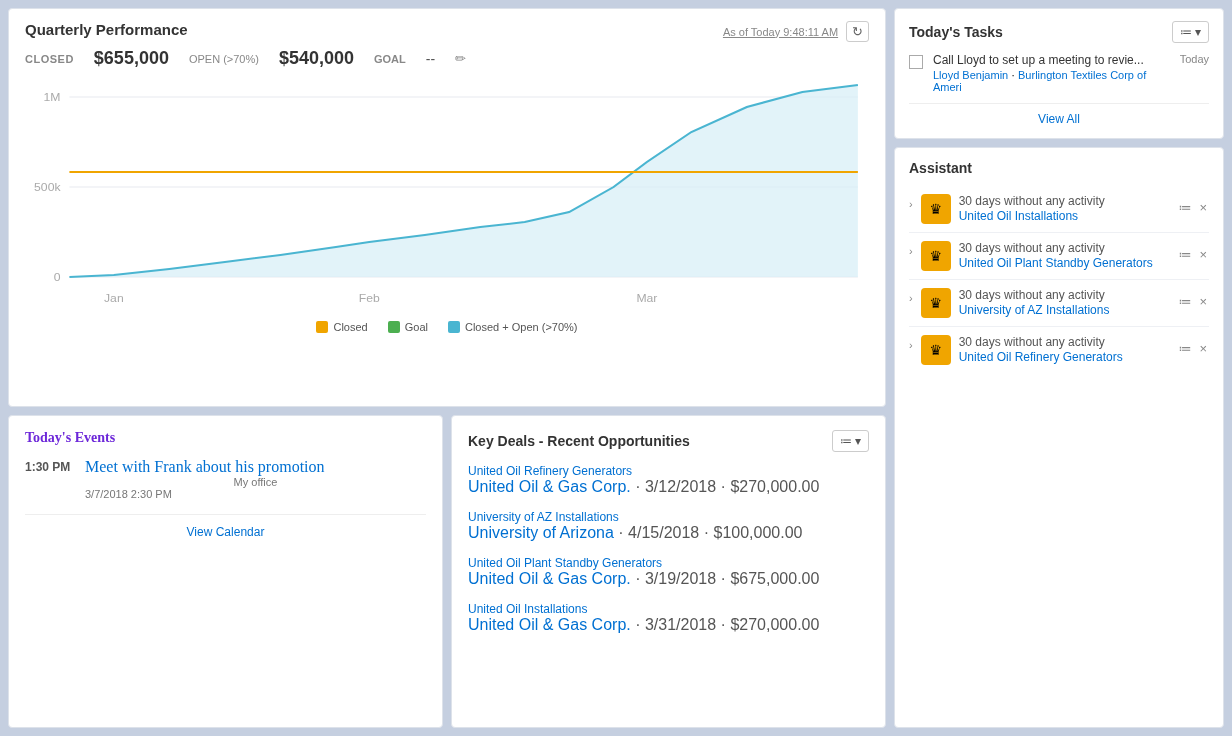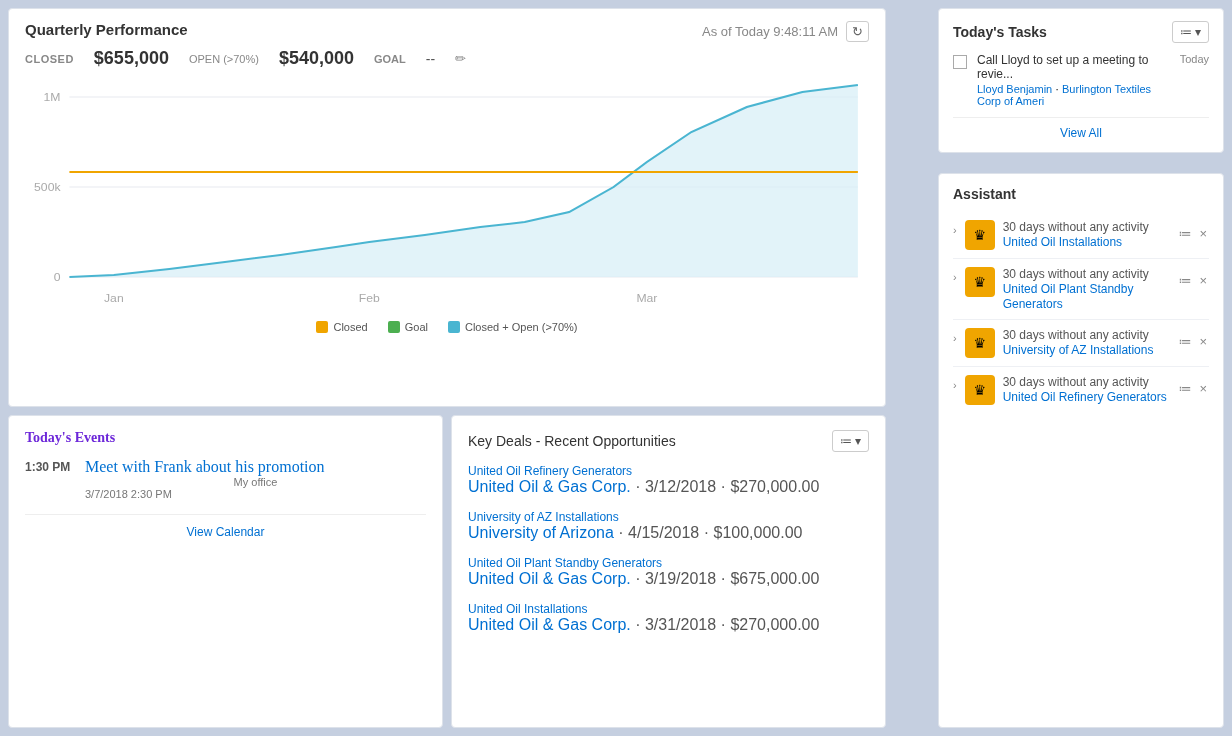--- a/index.html
+++ b/index.html
@@ -35,25 +35,26 @@
       align-items: flex-start;
       justify-content: space-between;
       margin-bottom: 6px;
     }
     .quarterly-title {
       font-size: 15px;
       font-weight: 600;
       color: #333;
     }
     .quarterly-timestamp {
-      font-size: 13px;
+      font-size: 11px;
       color: #888;
       display: flex;
       align-items: center;
       gap: 6px;
+      text-decoration: underline;
     }
     .refresh-btn {
       background: none;
       border: 1px solid #ccc;
       border-radius: 3px;
       cursor: pointer;
       padding: 2px 5px;
       font-size: 13px;
       color: #666;
     }
@@ -182,21 +183,21 @@
       padding: 14px 16px;
     }
     .deals-header {
       display: flex;
       align-items: center;
       justify-content: space-between;
       margin-bottom: 12px;
     }
     .deals-title {
       font-size: 14px;
-      font-weight: 400;
+      font-weight: 700;
       color: #333;
     }
     .filter-btn {
       display: flex;
       align-items: center;
       gap: 3px;
       border: 1px solid #ccc;
       border-radius: 3px;
       padding: 3px 7px;
       cursor: pointer;
@@ -222,22 +223,21 @@
       color: #0070d2;
       cursor: pointer;
       text-decoration: none;
     }
     
     .right-col {
       grid-column: 2;
       grid-row: 1 / 3;
       display: flex;
       flex-direction: column;
-      gap: 20px;
-      margin-left: 44px;
+      gap: 8px;
     }
     
     .tasks-card {
       padding: 12px 14px;
     }
     .tasks-header {
       display: flex;
       align-items: center;
       justify-content: space-between;
       margin-bottom: 10px;

